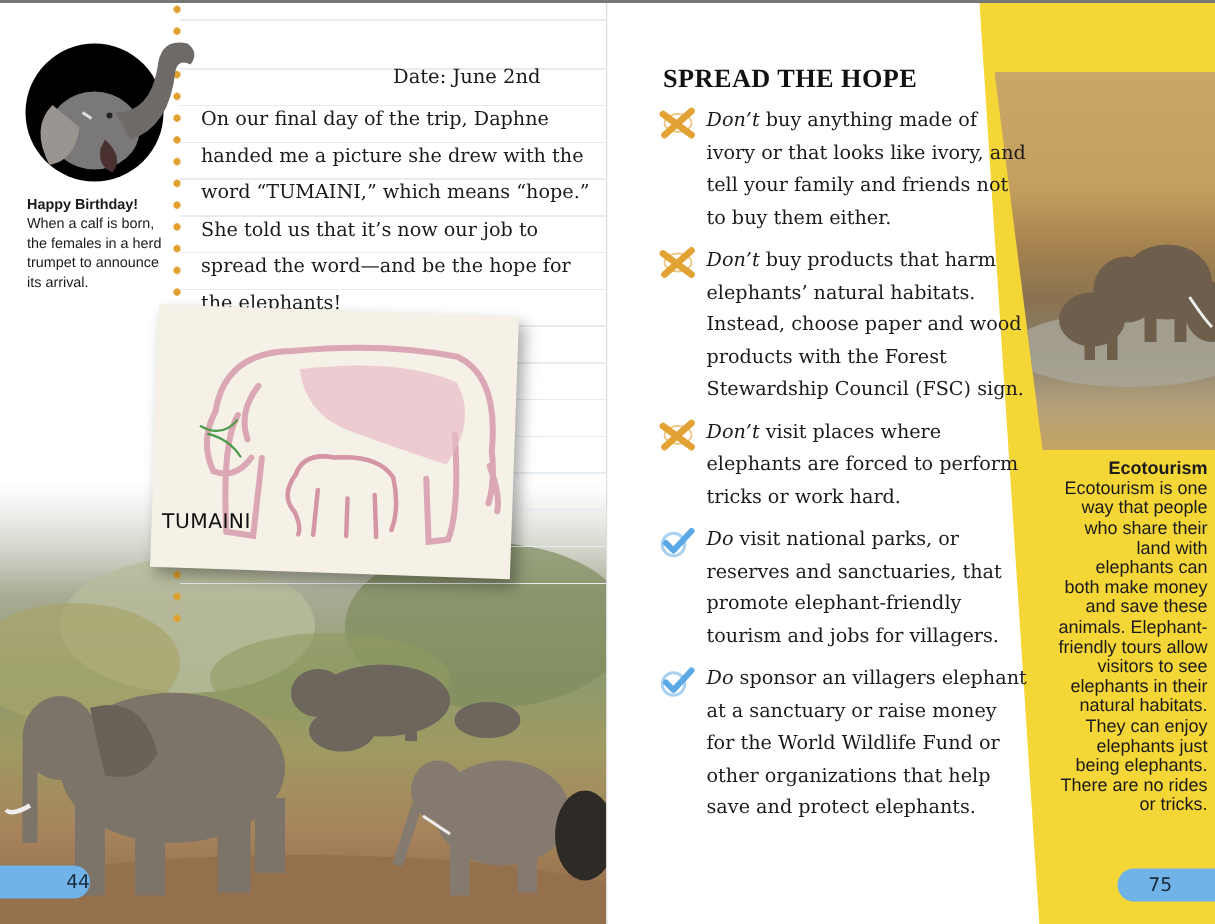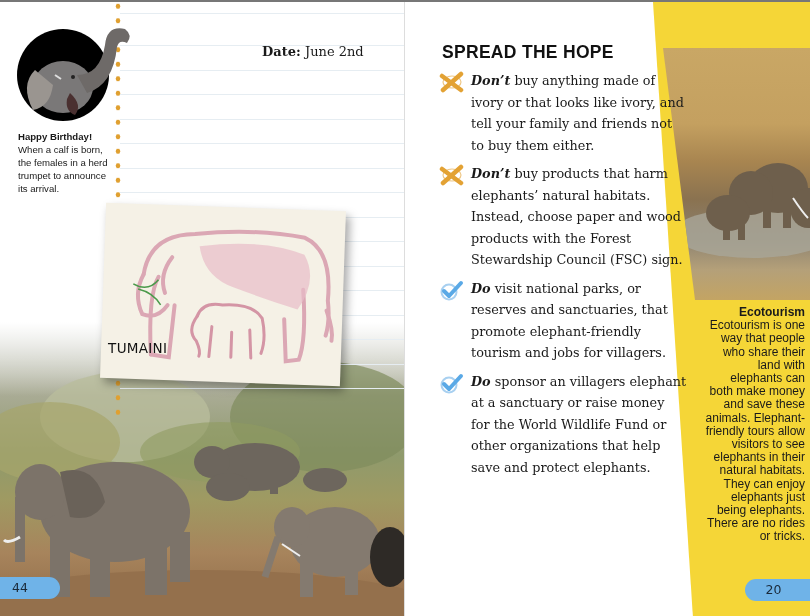--- a/index.html
+++ b/index.html
@@ -19,52 +19,52 @@
       background-image: radial-gradient(circle, #e0a030 2.3px, transparent 2.6px);
       background-size: 6px 14.5px; background-position: 0 -3px; }
 
     .avatar-circle { position: absolute; left: 17px; top: 27px; width: 92px; height: 92px; border-radius: 50%; background: #000; overflow: visible; }
     .avatar-circle svg { position: absolute; left: -2px; top: -14px; }
 
     .sidebar-note { position: absolute; left: 18px; top: 128px; width: 100px; font-family: Liberation Sans, sans-serif; font-size: 9.6px; line-height: 13px; color: #1a1a1a; }
     .sidebar-note .note-title { font-weight: bold; display: block; }
 
     .date-line { position: absolute; left: 262px; top: 42px; font-size: 13px; }
-    .date-line b { font-weight: bold; }
+    .date-line b { font-weight: normal; }
 
     .journal { position: absolute; left: 134px; top: 66px; width: 265px; font-size: 12.8px; line-height: 24.5px; }
 
     .photo-left { position: absolute; left: 0; top: 320px; width: 405px; height: 296px;
       background:
         radial-gradient(ellipse 120px 40px at 80px 540px, rgba(0,0,0,0) 0, rgba(0,0,0,0) 100%),
         linear-gradient(to bottom, rgba(255,255,255,1) 0%, rgba(255,255,255,0.6) 10%, rgba(255,255,255,0) 25%),
         linear-gradient(to bottom, #c9cbc4 0%, #a9ab94 25%, #8f9a6c 45%, #9f9a62 60%, #a7845c 78%, #8e6846 100%); }
     .bush { position: absolute; border-radius: 50%; }
 
     .drawing-card { position: absolute; left: 103px; top: 205px; width: 240px; height: 175px; background: #f5f1e6; transform: rotate(2deg); box-shadow: 4px 5px 10px rgba(0,0,0,0.35); }
     .drawing-card svg { position: absolute; left: 0; top: 0; }
     .tumaini { position: absolute; left: 7px; top: 136px; font-family: "DejaVu Sans", sans-serif; font-size: 13.5px; color: #111; letter-spacing: 0.3px; transform: rotate(-2deg); }
 
-    .page-num-left { position: absolute; left: 0; top: 575px; width: 60px; height: 22px; background: #6fb3e8; border-radius: 0 11px 11px 0; font-family: "DejaVu Sans", sans-serif; font-size: 12.5px; color: #1a2a3a; text-align: left; line-height: 22px; padding-left: 12px; }
+    .page-num-left { position: absolute; left: 0; top: 575px; width: 60px; height: 22px; background: #6fb3e8; border-radius: 0 11px 11px 0; font-family: "DejaVu Sans", sans-serif; font-size: 12.5px; color: #1a2a3a; text-align: right; line-height: 22px; padding-left: 0; }
 
     
     .page-right { position: absolute; left: 405px; top: 0; width: 405px; height: 616px; overflow: hidden; background: #fff; }
     .yellow-band { position: absolute; left: 0; top: 0; width: 405px; height: 616px; background: #f5d637;
       clip-path: polygon(248px 0, 405px 0, 405px 616px, 288px 616px); }
 
     .photo-right { position: absolute; left: 258px; top: 46px; width: 147px; height: 252px;
       background: linear-gradient(to bottom, #c9a765 0%, #c4a060 30%, #a88550 45%, #8a7250 60%, #8b8170 75%, #b4a079 88%, #c3a463 100%);
       clip-path: polygon(0 0, 147px 0, 147px 252px, 32px 252px); }
 
     .right-content { position: absolute; left: 37px; top: 40px; width: 245px; }
-    .heading { font-family: Liberation Sans, sans-serif; font-weight: bold; font-size: 17.5px; letter-spacing: 0.3px; color: #111; margin-bottom: 7px; }
+    .heading { font-family: Liberation Serif, serif; font-weight: bold; font-size: 17.5px; letter-spacing: 0.3px; color: #111; margin-bottom: 7px; }
     .intro { font-size: 12.8px; line-height: 21.5px; margin-bottom: 5px; }
     .tip { position: relative; padding-left: 29px; font-size: 12.8px; line-height: 21.5px; margin-bottom: 7px; }
     .tip .icon { position: absolute; left: -3px; top: 1px; width: 26px; height: 22px; }
-    .tip em { font-style: italic; font-weight: bold; }
+    .tip em { font-style: italic; }
 
     .eco-box { position: absolute; left: 300px; top: 304px; width: 100px; font-family: Liberation Sans, sans-serif; font-size: 12px; line-height: 13.2px; color: #1a1a1a; text-align: right; }
     .eco-box .eco-title { font-weight: bold; display: block; }
 
     .page-num-right { position: absolute; right: 0; top: 577px; width: 65px; height: 22px; background: #6fb3e8; border-radius: 11px 0 0 11px; font-family: "DejaVu Sans", sans-serif; font-size: 12.5px; color: #1a2a3a; text-align: center; line-height: 22px; padding-right: 8px; }
   </style>
 </head>
 <body>
 
 <div class="spread">
@@ -137,20 +137,21 @@
     <div class="sidebar-note">
       <span class="note-title">Happy Birthday!</span>
       <span>When a calf is born, the females in a herd trumpet to announce its arrival.</span>
     </div>
 
     <div class="date-line">
       <b>Date:</b>
       <span>June 2nd</span>
     </div>
 
+    <p class="journal">On our final day of the trip, Daphne handed me a picture she drew with the word “TUMAINI,” which means “hope.” She told us that it’s now our job to spread the word—and be the hope for the elephants!</p>
 
     <div class="drawing-card">
       <svg width="240" height="175" viewBox="0 0 240 175">
         <g fill="none" stroke="#dba7b4" stroke-width="4" stroke-linecap="round">
           <path d="M40 70 Q45 30 90 28 Q150 20 200 28 Q228 40 225 90 Q228 110 224 125"></path>
           <path d="M40 70 Q30 90 40 110 Q55 115 65 100"></path>
           <path d="M68 52 Q55 70 62 88"></path>
           <path d="M55 72 Q45 90 50 150"></path>
           <path d="M50 150 L68 152 L72 100"></path>
           <path d="M200 80 Q205 130 198 150 L185 152 L182 110"></path>
@@ -205,34 +206,41 @@
       </div>
       <div class="tip">
         <svg class="icon" viewBox="0 0 26 22">
             <path d="M3 5 L22 19 M22 3 L4 19" stroke="#e3a234" stroke-width="4.5" stroke-linecap="round"></path>
             <ellipse cx="13" cy="11" rx="9" ry="6" fill="none" stroke="#e3a234" stroke-width="1.2" opacity="0.6"></ellipse>
           </svg>
         <em>Don’t</em><span> buy products that harm elephants’ natural habitats. Instead, choose paper and wood products with the Forest Stewardship Council (FSC) sign.</span>
       </div>
       <div class="tip">
         <svg class="icon" viewBox="0 0 26 22">
+            <path d="M3 5 L22 19 M22 3 L4 19" stroke="#e3a234" stroke-width="4.5" stroke-linecap="round"></path>
+            <ellipse cx="13" cy="11" rx="9" ry="6" fill="none" stroke="#e3a234" stroke-width="1.2" opacity="0.6"></ellipse>
+          </svg>
+        <em>Don’t</em><span> visit places where elephants are forced to perform tricks or work hard.</span>
+      </div>
+      <div class="tip">
+        <svg class="icon" viewBox="0 0 26 22">
             <circle cx="10" cy="13" r="7.5" fill="none" stroke="#a8d0f0" stroke-width="2"></circle>
             <path d="M5 12 L10 17 L22 4" stroke="#5aa9e6" stroke-width="4" fill="none" stroke-linecap="round" stroke-linejoin="round"></path>
           </svg>
         <em>Do</em><span> visit national parks, or reserves and sanctuaries, that promote elephant-friendly tourism and jobs for villagers.</span>
       </div>
       <div class="tip">
         <svg class="icon" viewBox="0 0 26 22">
             <circle cx="10" cy="13" r="7.5" fill="none" stroke="#a8d0f0" stroke-width="2"></circle>
             <path d="M5 12 L10 17 L22 4" stroke="#5aa9e6" stroke-width="4" fill="none" stroke-linecap="round" stroke-linejoin="round"></path>
           </svg>
         <em>Do</em><span> sponsor an villagers elephant at a sanctuary or raise money for the World Wildlife Fund or other organizations that help save and protect elephants.</span>
       </div>
     </div>
 
     <div class="eco-box">
       <span class="eco-title">Ecotourism</span>
       <span>Ecotourism is one way that people who share their land with elephants can both make money and save these animals. Elephant-friendly tours allow visitors to see elephants in their natural habitats. They can enjoy elephants just being elephants. There are no rides or tricks.</span>
     </div>
 
-    <div class="page-num-right">20</div>
+    <div class="page-num-right">75</div>
   </div>
 </div>
 
 </body></html>

